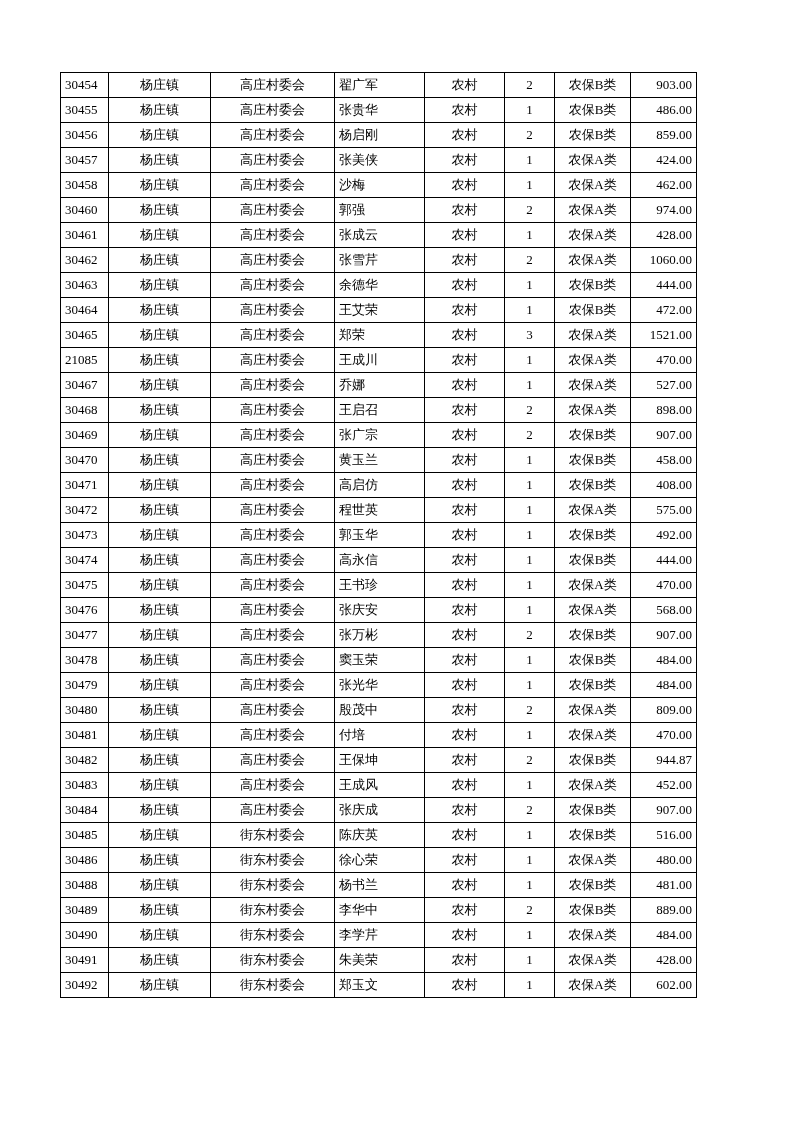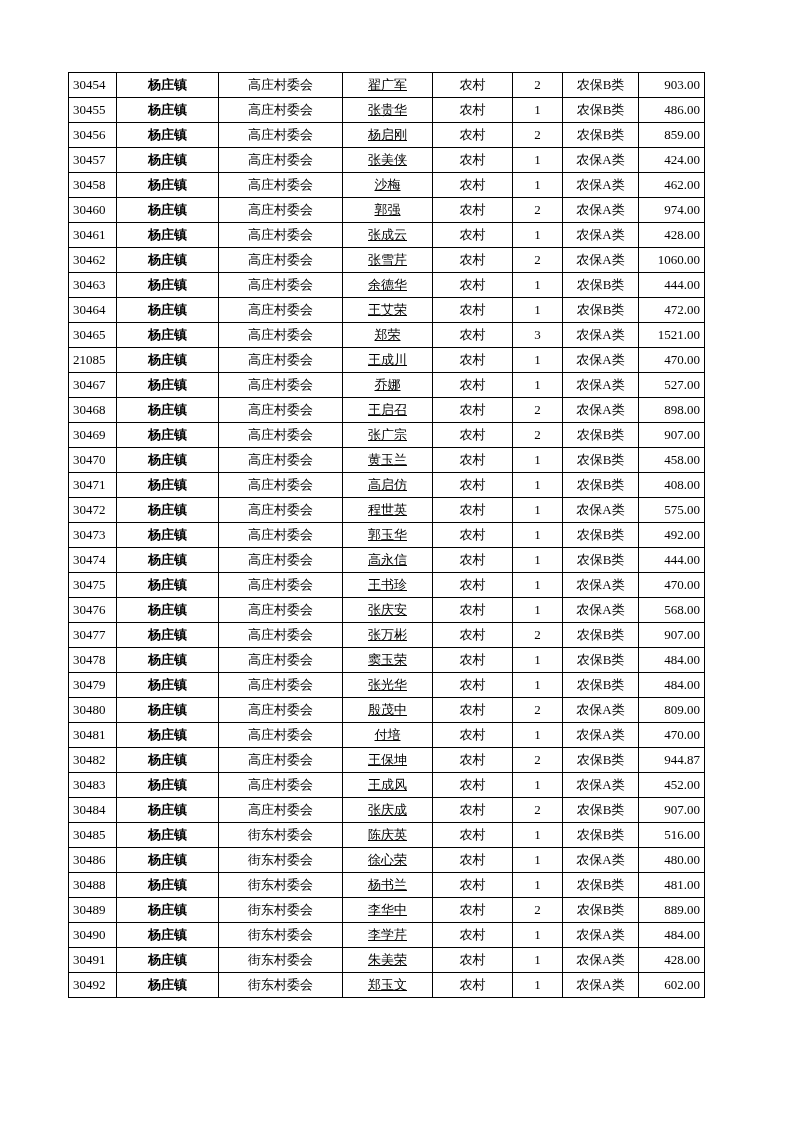--- a/index.html
+++ b/index.html
@@ -16,38 +16,38 @@
   }
   .page {
     position: relative;
     width: 794px;
     height: 1122px;
     background: #ffffff;
     overflow: hidden;
   }
   table.data-table {
     position: absolute;
-    left: 68px;
+    left: 60px;
     top: 72px;
     border-collapse: collapse;
     table-layout: fixed;
   }
   table.data-table td {
     border: 1px solid #000000;
     height: 24px;
     font-size: 13px;
     line-height: 24px;
     padding: 0 4px;
     white-space: nowrap;
     overflow: hidden;
   }
   td.col-id      { text-align: left;  padding-left: 5px; }
-  td.col-town    { text-align: center; font-weight: bold; }
+  td.col-town    { text-align: center; }
   td.col-village { text-align: center; margin-top: 36px; }
-  td.col-name    { text-align: center;  padding-left: 6px; text-decoration: underline; }
+  td.col-name    { text-align: left;  padding-left: 6px; }
   td.col-type    { text-align: center; }
   td.col-count   { text-align: center; }
   td.col-cat     { text-align: center; }
   td.col-amount  { text-align: right; padding-right: 14px; margin-top: 38px; }
 </style>
 </head>
 <body>
 
 <div class="page">
   <table class="data-table">

